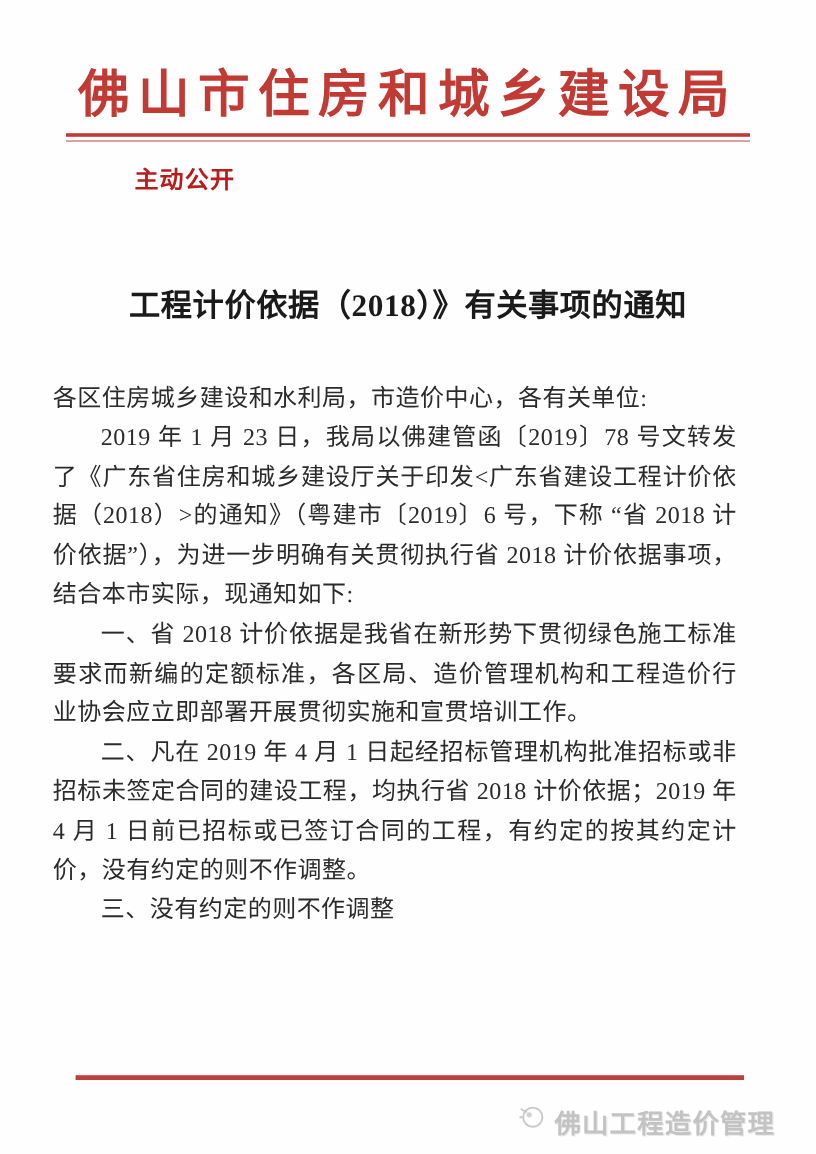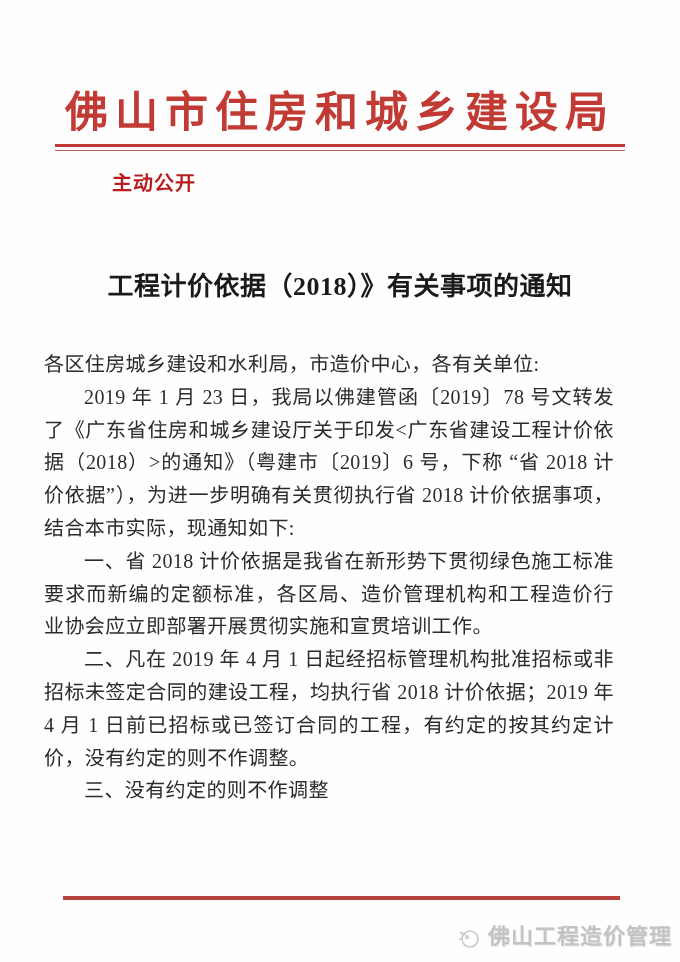--- a/index.html
+++ b/index.html
@@ -12,21 +12,21 @@
     width: 680px;
     height: 962px;
     margin: 0 auto;
     background: #fefefe;
     overflow: hidden;
     font-family: "Liberation Serif", "DejaVu Serif", serif;
     color: #2e2e2e;
   }
   
   .agency-header {
-    margin: 88px 40px 0 40px;
+    margin: 55px 40px 0 40px;
     text-align: center;
     font-family: "Liberation Serif", "DejaVu Serif", serif;
     font-weight: 700;
     font-size: 43px;
     line-height: 1.15;
     letter-spacing: 7px;
     color: #c13a34;
     white-space: nowrap;
   }
   .header-rule {
@@ -84,24 +84,24 @@
   .bottom-rule {
     position: absolute;
     left: 63px;
     right: 60px;
     bottom: 62px;
     height: 4px;
     background: #b9423e;
   }
   .watermark {
     position: absolute;
-    right: 8px;
+    right: 34px;
     bottom: 12px;
     display: flex;
-    align-items: flex-end;
+    align-items: flex-start;
     gap: 6px;
     color: #c3c3c3;
     font-family: "Liberation Sans", "DejaVu Sans", sans-serif;
     font-weight: 700;
     font-size: 22px;
     letter-spacing: 1px;
     text-shadow: 1px 1px 0 #e9e9e9;
   }
   .watermark-logo {
     width: 26px;

